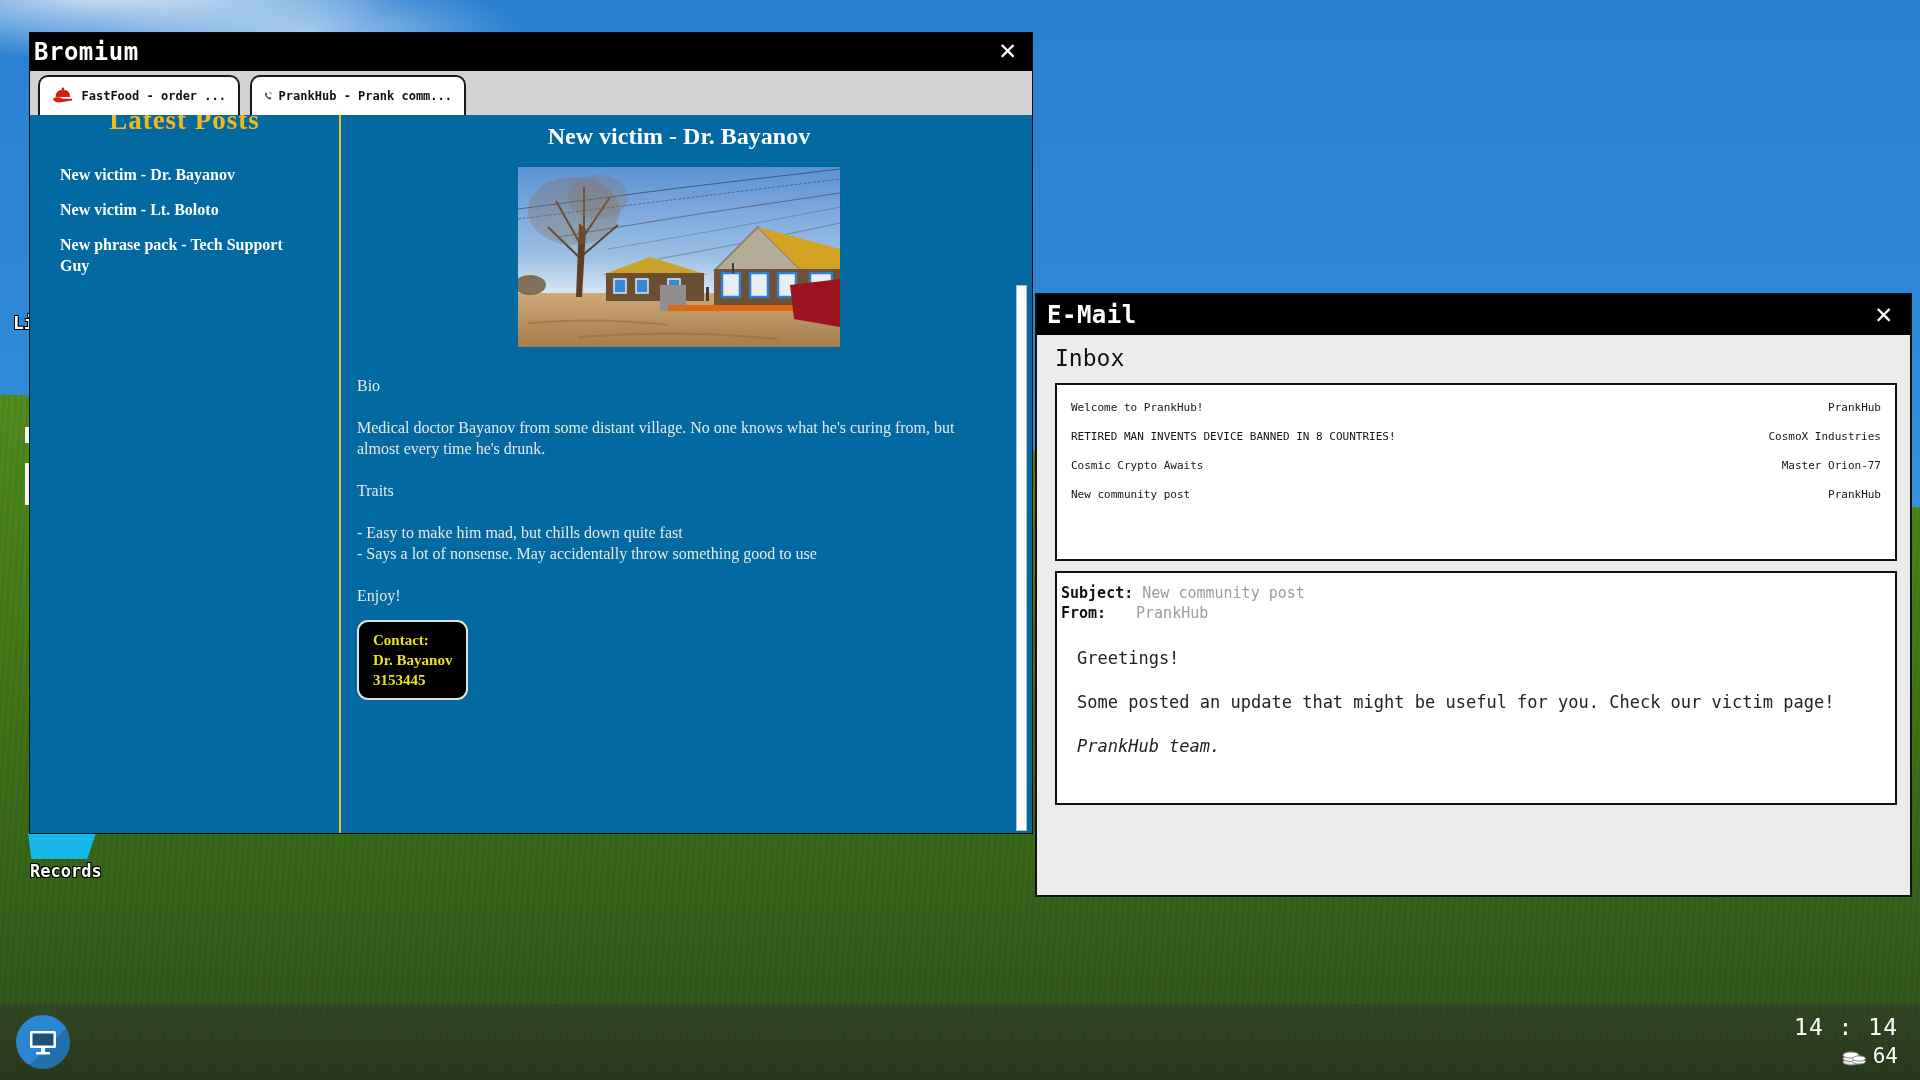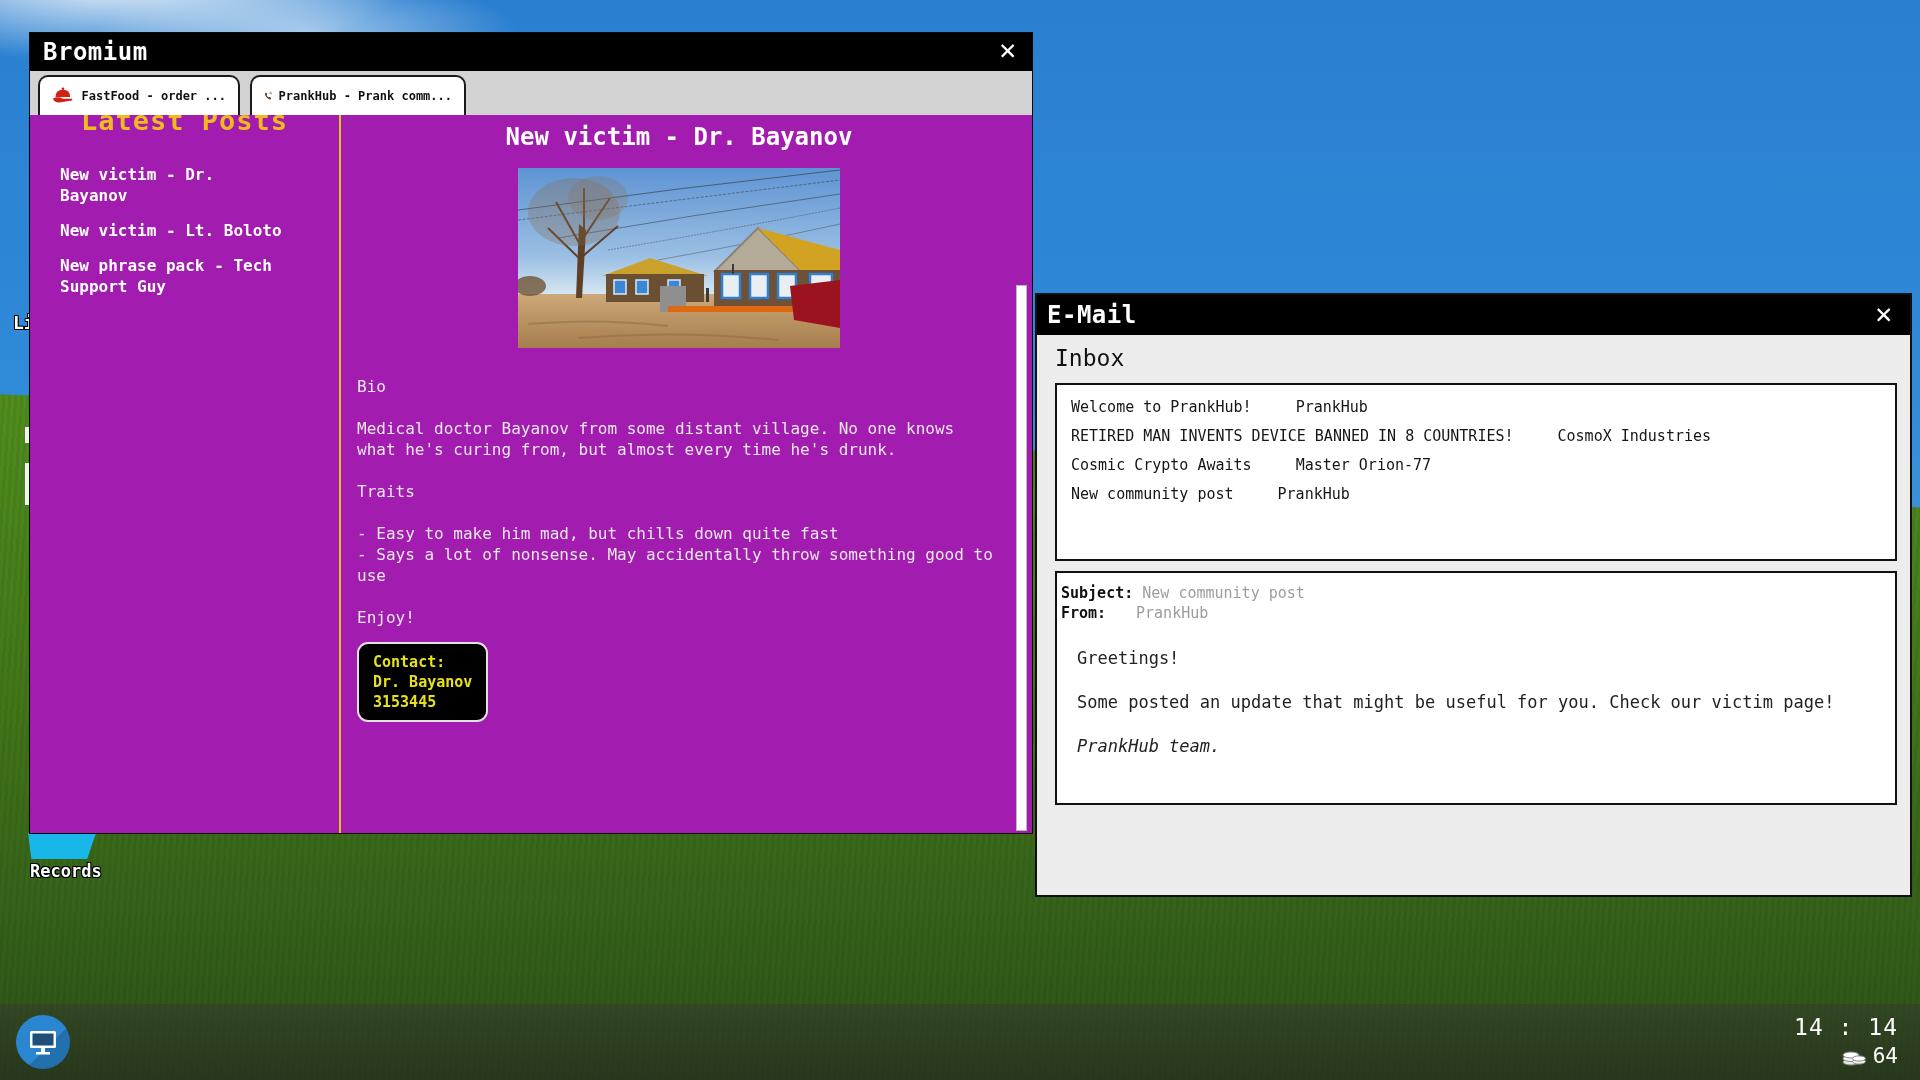--- a/index.html
+++ b/index.html
@@ -41,30 +41,30 @@
   
   .titlebar { position:absolute; left:0; top:0; right:0; background:#000; color:#fff;
               display:flex; align-items:center; }
   .titlebar .wtitle { font-weight:bold; letter-spacing:.5px; }
   .close-x { position:absolute; font-weight:bold; color:#fff; cursor:pointer; line-height:1; }
 
   
   .browser { position:absolute; left:30px; top:33px; width:1002px; height:800px; z-index:10;
              background:#1d1d1d; box-shadow:0 0 0 1px #0a0a0a; }
   .browser .titlebar { height:38px; }
-  .browser .wtitle { font-size:24px; margin-left:13px; }
+  .browser .wtitle { font-size:24px; margin-left:4px; }
   .browser .close-x { right:16px; top:3px; font-size:28px; }
   .tabbar { position:absolute; left:0; top:38px; width:100%; height:44px; background:#d2d2d2; }
   .tab { position:absolute; bottom:0; height:40px; background:#fff; border:2px solid #1a1a1a; border-bottom:none;
          border-radius:10px 10px 0 0; display:flex; align-items:center; gap:6px; padding:0 12px; cursor:pointer; }
   .tab .tlabel { font-size:12px; font-weight:bold; color:#111; white-space:nowrap; }
   .tab1 { left:8px; width:202px; }
   .tab2 { left:220px; width:216px; }
 
-  .bcontent { position:absolute; left:0; top:82px; width:100%; height:718px; background:#a21caf; overflow:hidden; }
+  .bcontent { position:absolute; left:0; top:82px; width:100%; height:718px; background:#0369a1; overflow:hidden;font-family:Liberation Serif, serif; }
   .vscroll { position:absolute; right:5px; top:170px; bottom:2px; width:11px; background:#fff;
              border:1px solid #bbb; cursor:pointer; }
 
   .sidebar { position:absolute; left:0; top:0; width:311px; height:100%; border-right:2px solid #e2c21e; }
   .lp-head { margin-top:-10px; text-align:center; color:#f0b91e; font-weight:bold; font-size:27px; letter-spacing:1px; }
   .posts { margin:28px 0 0 30px; }
   .post { color:#fff; font-weight:bold; font-size:16px; line-height:21px; width:230px; margin-bottom:14px; cursor:pointer; }
 
   .article { position:absolute; left:313px; top:0; width:672px; height:100%; }
   .a-title { text-align:center; margin-top:8px; color:#fff; font-weight:bold; font-size:24px; }
@@ -77,21 +77,21 @@
 
   
   .email { position:absolute; left:1035px; top:293px; width:877px; height:604px; z-index:20;
            background:#ececec; border:2px solid #111; }
   .email .titlebar { height:40px; }
   .email .wtitle { font-size:24px; margin-left:10px; }
   .email .close-x { right:18px; top:5px; font-size:28px; }
   .inbox-head { position:absolute; left:18px; top:50px; font-size:23px; color:#111; }
   .inbox-box { position:absolute; left:18px; top:88px; width:842px; height:178px; background:#fff;
                border:2px solid #111; padding:8px 0; }
-  .mailrow { display:flex; padding:3px 14px; font-size:15px; color:#161616;
+  .mailrow { display:flex; justify-content:space-between; padding:3px 14px; font-size:11px; color:#161616;
              line-height:23px; cursor:pointer;gap:44px; }
   .mailrow .msub { white-space:nowrap; }
   .mailrow .mfrom { white-space:nowrap; }
   .msg-box { position:absolute; left:18px; top:276px; width:842px; height:234px; background:#fff;
              border:2px solid #111; padding:10px 4px; }
   .hline { font-size:15px; line-height:20px; }
   .hlabel { font-weight:bold; color:#111; display:inline-block; min-width:66px; }
   .hval { color:#9d9d9d; }
   .msg-body { margin:24px 0 0 16px; font-size:17px; color:#222; line-height:22px; }
   .msg-gap { height:22px; }

